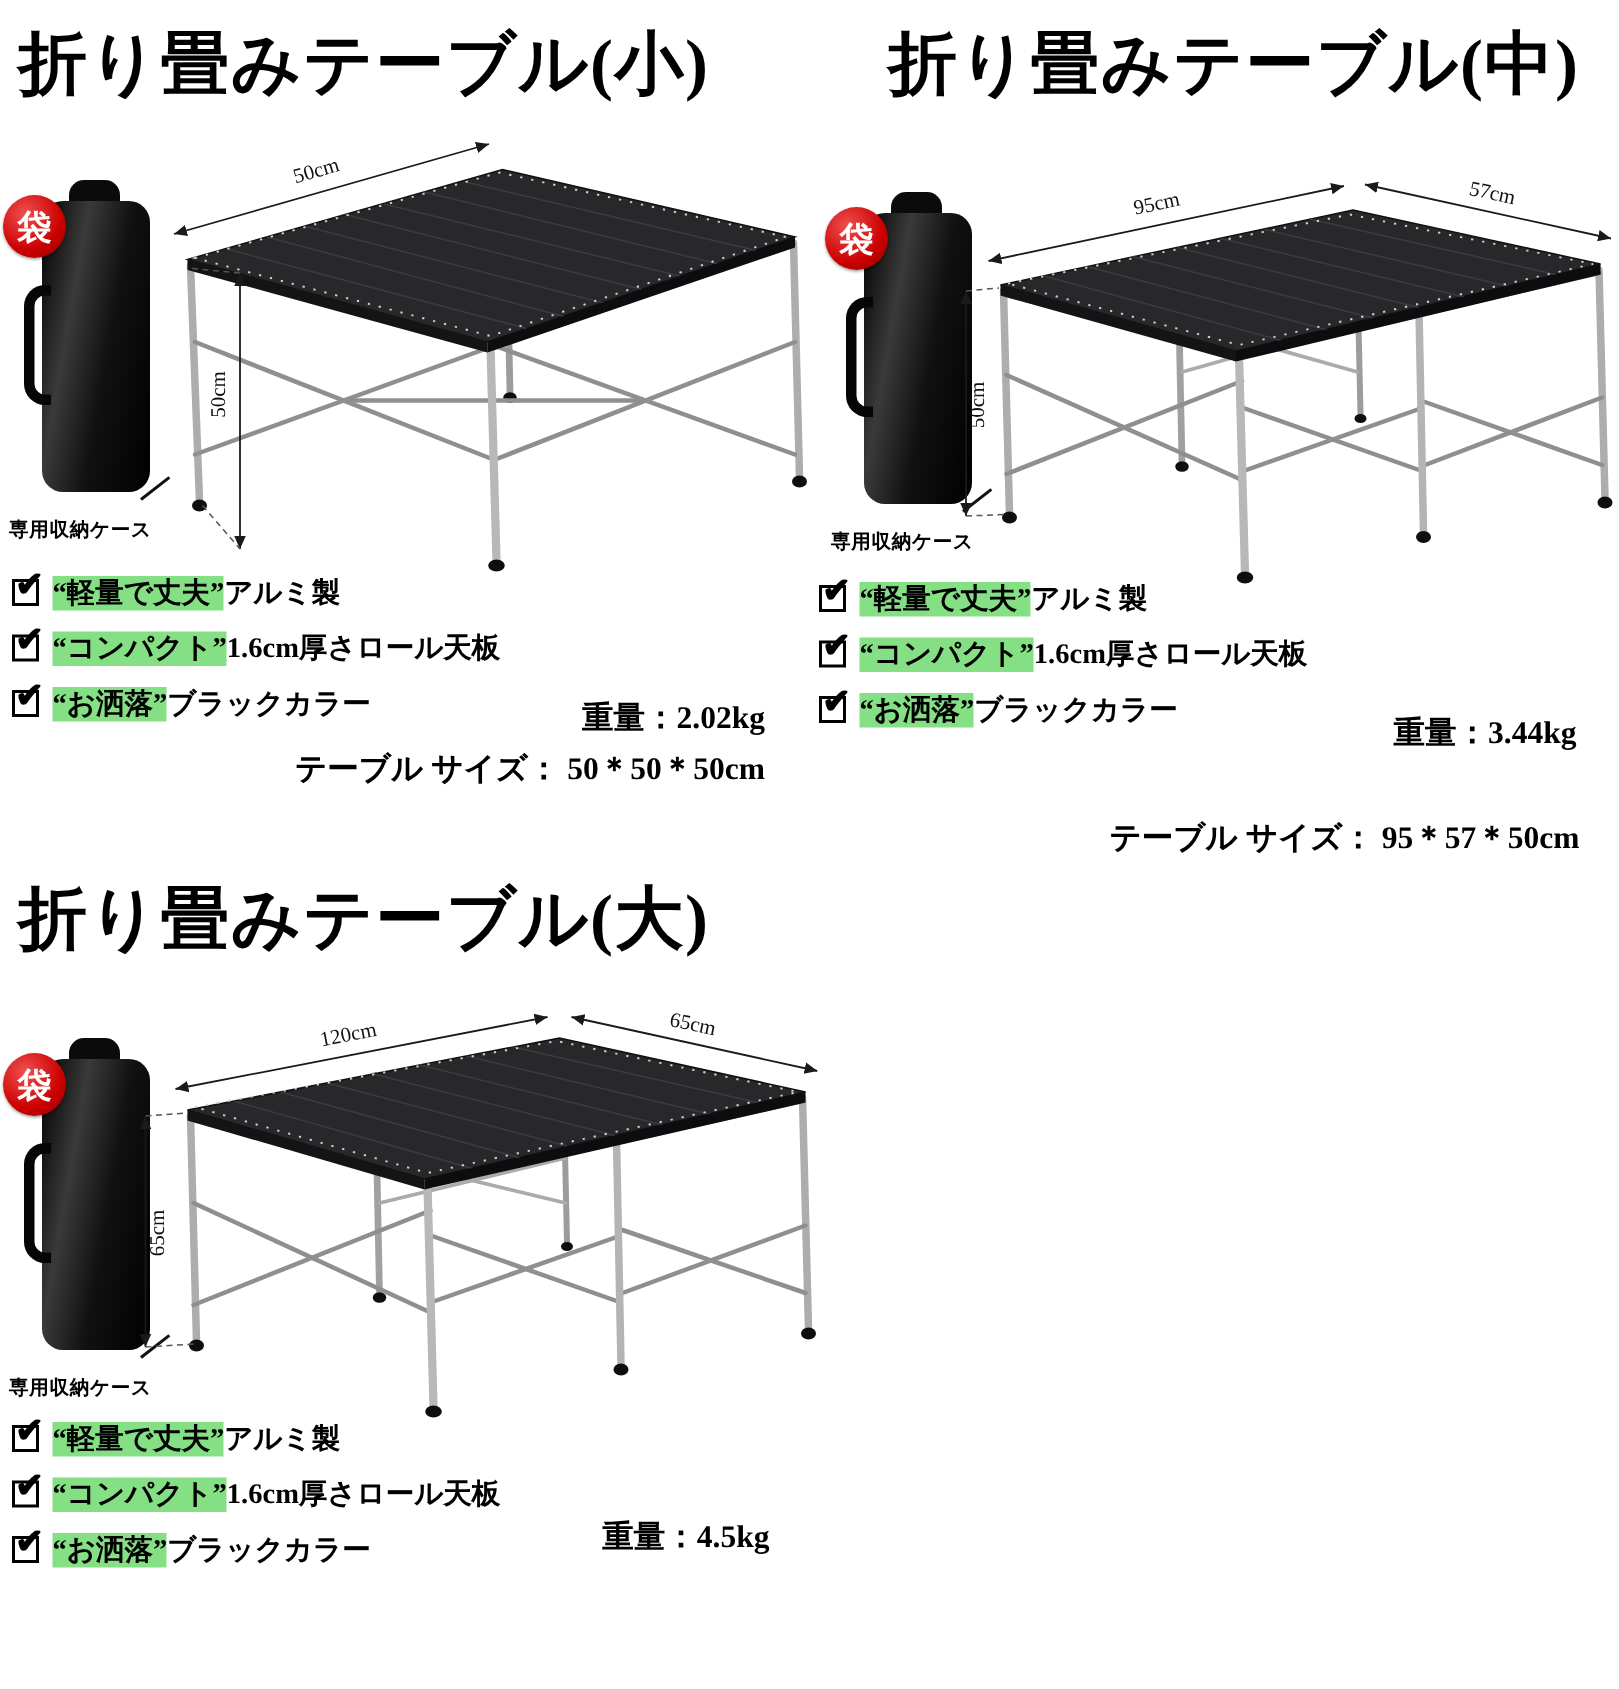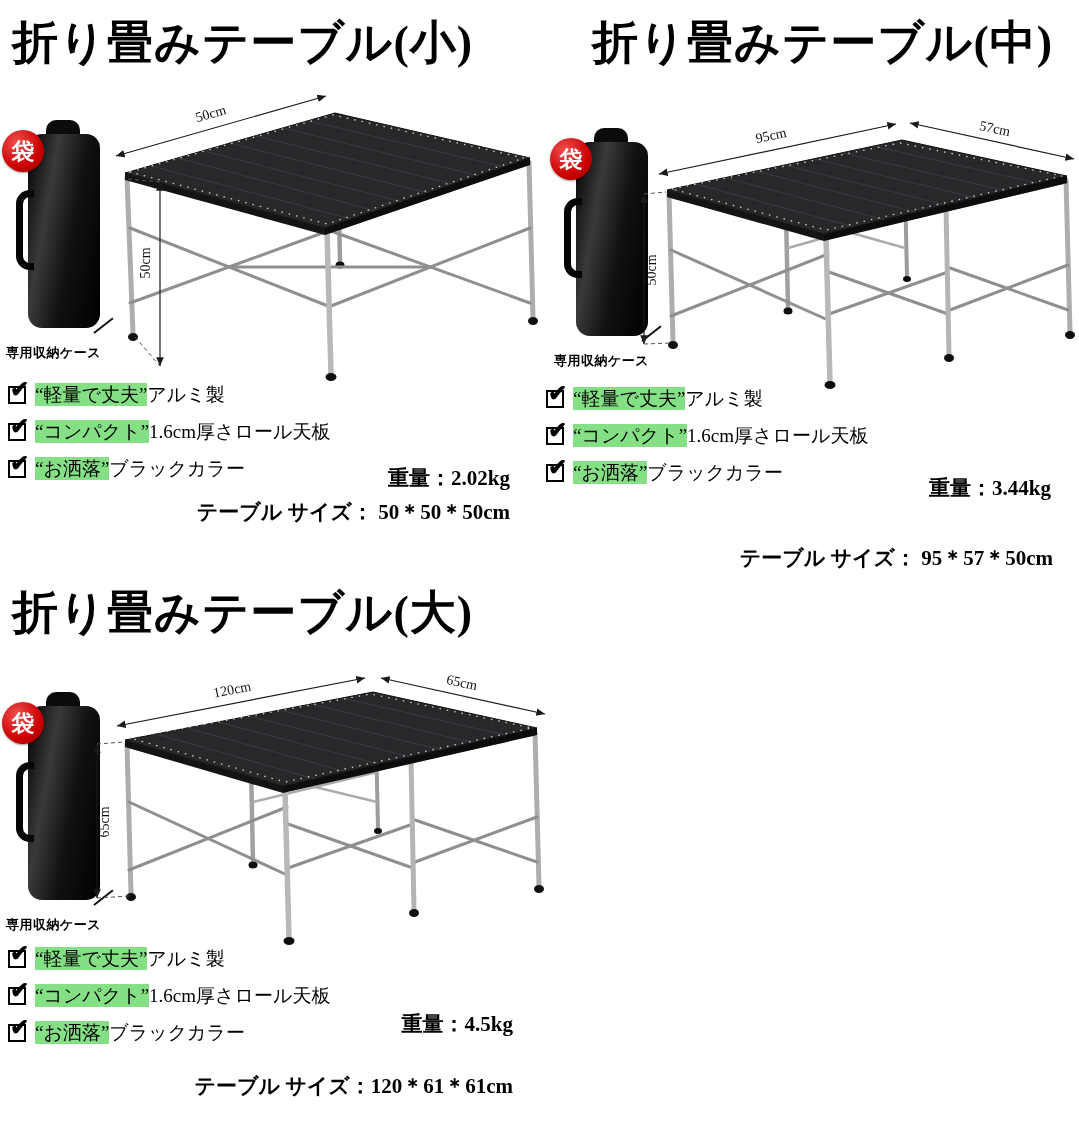--- a/index.html
+++ b/index.html
@@ -48,21 +48,21 @@
 
   
   .features { position:absolute; }
   #sec-0 .features { left:8px; top:382px; }
   #sec-1 .features { left:6px; top:386px; }
   #sec-2 .features { left:8px; top:386px; }
   .feature { display:flex; align-items:center; margin-bottom:11px; }
   .checkbox { width:18px; height:18px; border:2.5px solid #000; background:#fff;
     position:relative; margin-right:9px; flex:none; }
   .checkbox .check { position:absolute; left:0px; top:-10px; font-size:23px; line-height:1; font-weight:bold; color:#000; }
-  .feature-text { font-size:19px; font-weight:normal; white-space:nowrap; }
+  .feature-text { font-size:19px; font-weight:bold; white-space:nowrap; }
   .hl { background:#85e085; padding:1px 0; }
 
   
   .weight { position:absolute; font-size:21px; font-weight:bold; white-space:nowrap;margin-left:12px; }
   .size   { position:absolute; font-size:21px; font-weight:bold; white-space:nowrap; }
   #sec-0 .weight { right:30px; top:464px; }
   #sec-0 .size   { right:30px; top:498px; }
   #sec-1 .weight { right:28px; top:474px; }
   #sec-1 .size   { right:26px; top:498px;margin-top:46px; }
   #sec-2 .weight { right:32px; top:450px; }
@@ -340,14 +340,13 @@
     </div>
     <div class="feature">
       <span class="checkbox">
           <span class="check">✔</span>
         </span>
       <span class="feature-text"><span class="hl">“お洒落”</span><span>ブラックカラー</span></span>
     </div>
   </div>
 
   <div class="weight">重量：4.5kg</div>
-  <div class="size">テーブル サイズ：120＊61＊61cm</div>
 </div>
 
 </body></html>

